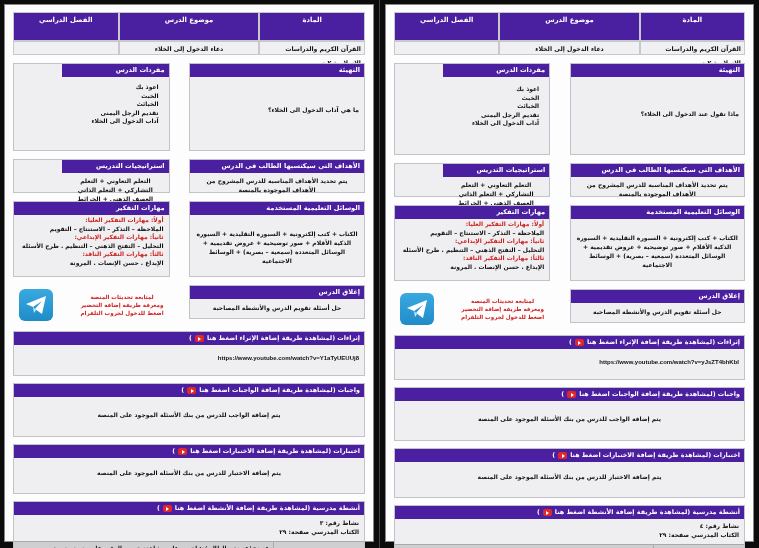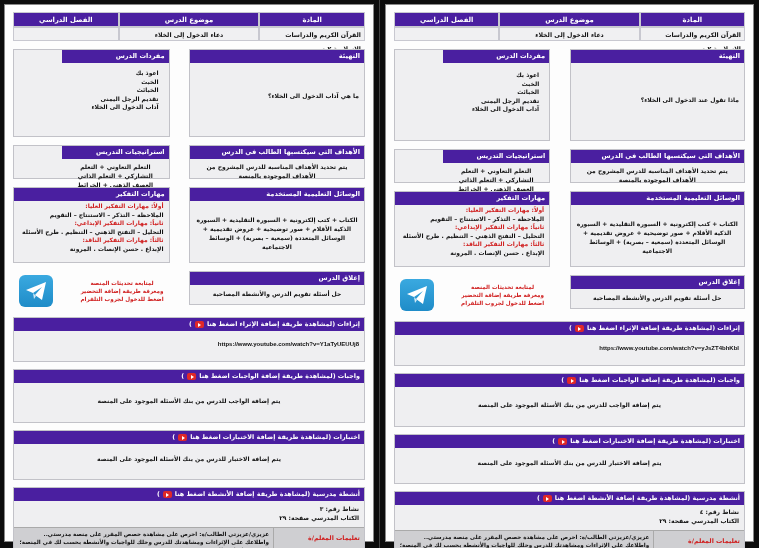--- a/index.html
+++ b/index.html
@@ -10,21 +10,21 @@
     position: absolute; top: 4px; background: #fdfdfd;
     border: 1px solid #888; height: 538px; padding: 7px 8px 0 8px; direction: rtl;
   }
   .page.left { left: 4px; width: 370px; }
   .page.right { left: 385px; width: 369px; }
   .divider { position: absolute; left: 376px; top: 0; width: 7px; height: 548px; background: #0c0c0c; }
   .divider::after { content: ""; position: absolute; left: 3px; top: 0; width: 1px; height: 548px; background: #444; }
 
   .purple { background: #4a1fa0; color: #fff; font-weight: bold; }
   .hdr-table { display: grid; grid-template-columns: 30% 40% 30%; width: 100%; }
-  .hdr-table .cell-h { height: 15px; line-height: 15px; text-align: center; font-size: 6.8px; border: 1px solid #c8c8d0; }
+  .hdr-table .cell-h { height: 29px; line-height: 15px; text-align: center; font-size: 6.8px; border: 1px solid #c8c8d0; }
   .hdr-table .cell-v { height: 14px; line-height: 14px; text-align: center; font-size: 6.2px; font-weight: bold; background: #f0f0f2; border: 1px solid #c8c8d0; }
   .hdr-table .cell-v.first { text-align: right; padding-right: 3px; }
 
   .row { display: flex; justify-content: space-between; margin-top: 8px; }
   .box { border: 1px solid #c2c2c8; background: #efeff1; }
   .box .ttl { height: 13px; line-height: 13px; padding: 0 4px; font-size: 6.6px; text-align: right; }
   .box .body { padding: 3px 5px; font-weight: bold; font-size: 6px; line-height: 9px; }
   .col-r { width: 50%; }
   .col-l { width: 44.5%; padding-left: 48px; }
 

